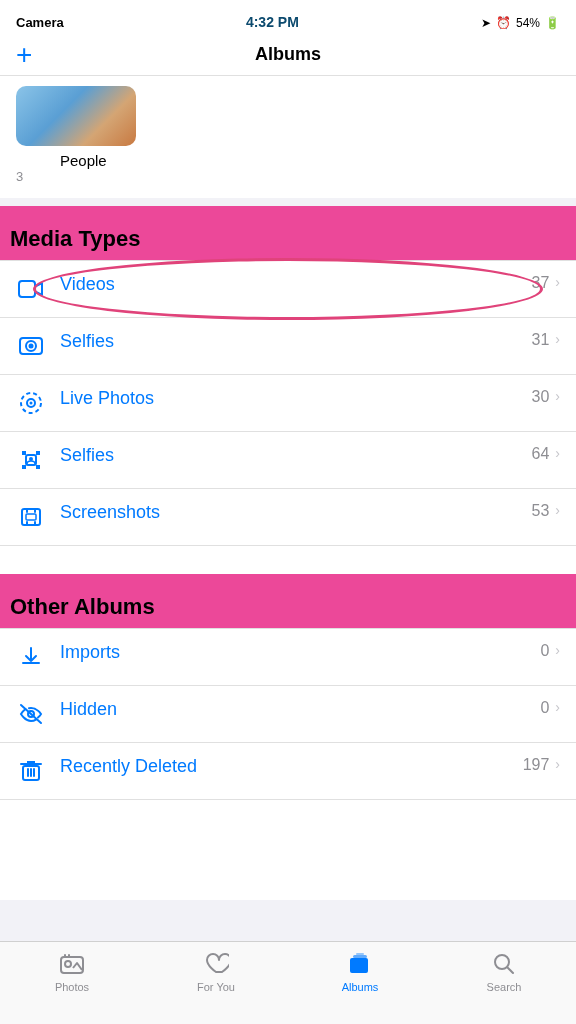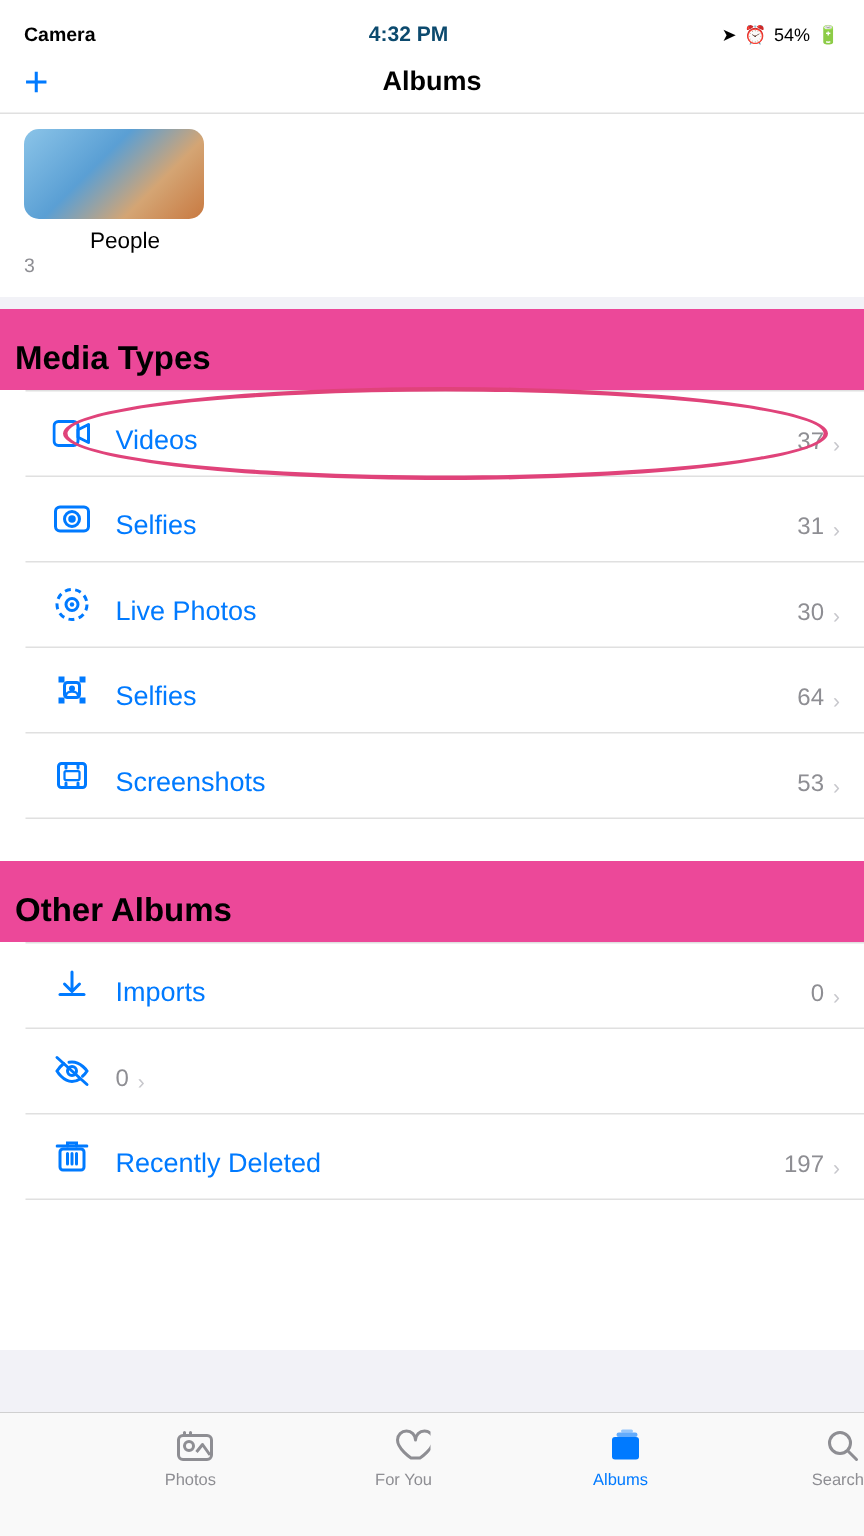--- a/index.html
+++ b/index.html
@@ -97,26 +97,25 @@
       font-weight: 700;
       color: #000;
     }
 
     
     .list-section {
       background: #fff;
     }
     .list-item {
       display: flex;
-      align-items: flex-end;
+      align-items: flex-start;
       padding: 13px 16px;
       border-bottom: 0.5px solid #e0e0e0;
       cursor: pointer;
       position: relative;
-      margin-left: 17px;
     }
     .list-item:first-child {
       border-top: 0.5px solid #e0e0e0;
     }
     .list-item-icon {
       width: 30px;
       height: 30px;
       display: flex;
       align-items: center;
       justify-content: center;
@@ -170,21 +169,21 @@
       background: rgba(249,249,249,0.95);
       border-top: 0.5px solid #d0d0d0;
       display: flex;
       justify-content: space-around;
       align-items: flex-start;
       padding-top: 8px;
     }
     .tab-item {
       display: flex;
       flex-direction: column;
-      align-items: flex-end;
+      align-items: center;
       gap: 3px;
       width: 25%;
       cursor: pointer;
     }
     .tab-icon {
       width: 28px;
       height: 28px;
       display: flex;
       align-items: center;
       justify-content: center;
@@ -320,20 +319,21 @@
 
       <div class="list-item">
         <div class="list-item-icon">
           <svg width="24" height="22" viewBox="0 0 24 22" fill="none">
             <path d="M2 2l20 18" stroke="#007aff" stroke-width="2" stroke-linecap="round"></path>
             <path d="M6.5 6C4 8 2 11 2 11s4 7 10 7c2 0 3.8-.7 5.3-1.7" stroke="#007aff" stroke-width="2" stroke-linecap="round"></path>
             <path d="M10 5.2C10.6 5.1 11.3 5 12 5c6 0 10 6 10 6s-1.1 1.9-3 3.5" stroke="#007aff" stroke-width="2" stroke-linecap="round"></path>
             <circle cx="12" cy="11" r="3" stroke="#007aff" stroke-width="2"></circle>
           </svg>
         </div>
+        <span class="list-item-label">Hidden</span>
         <span class="list-item-count">0</span>
         <span class="list-item-chevron">›</span>
       </div>
 
       <div class="list-item">
         <div class="list-item-icon">
           <svg width="22" height="24" viewBox="0 0 22 24" fill="none">
             <path d="M1 5h20" stroke="#007aff" stroke-width="2" stroke-linecap="round"></path>
             <path d="M8 5V3h6v2" stroke="#007aff" stroke-width="2" stroke-linecap="round"></path>
             <rect x="3" y="7" width="16" height="14" rx="2" stroke="#007aff" stroke-width="2"></rect>

